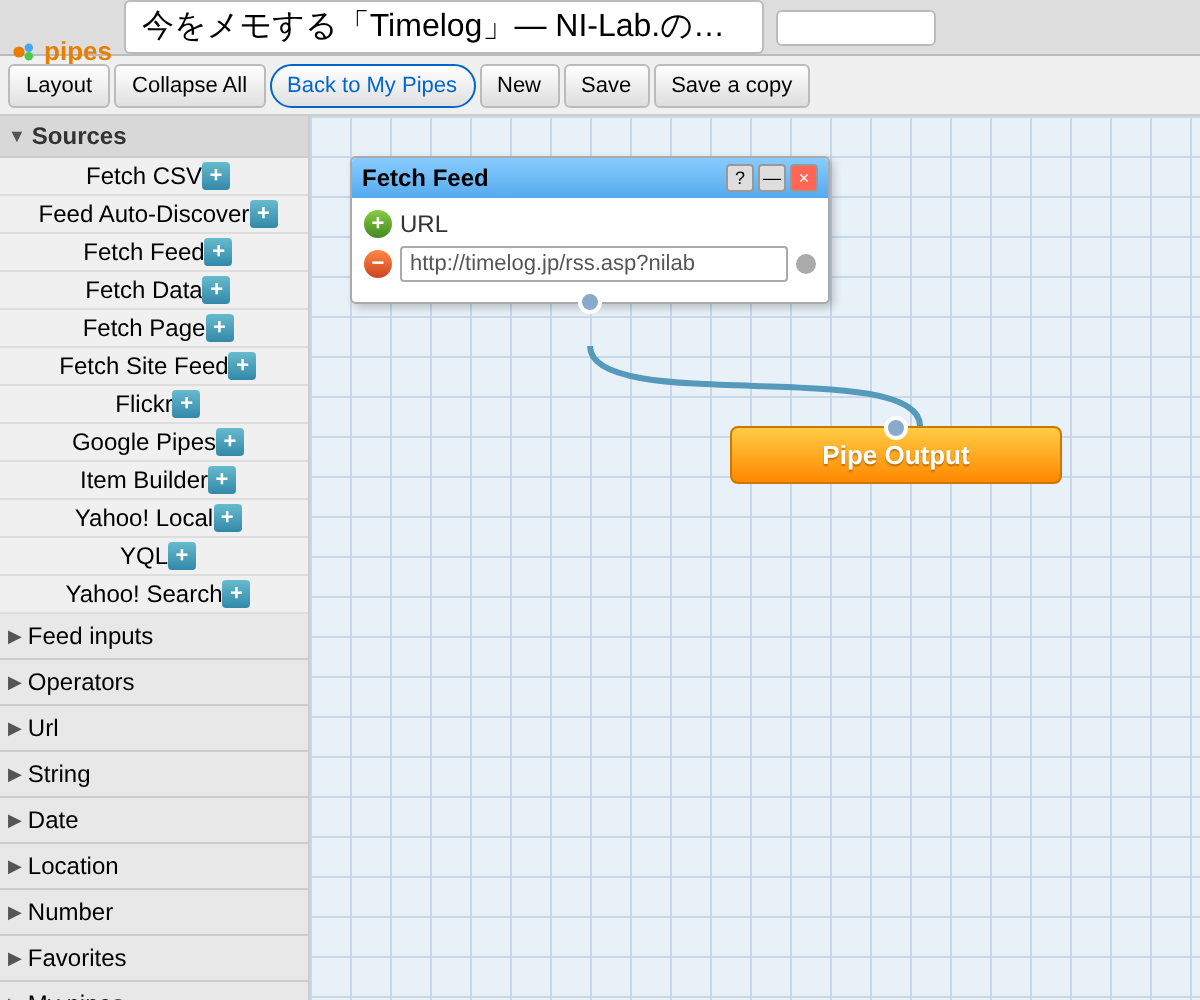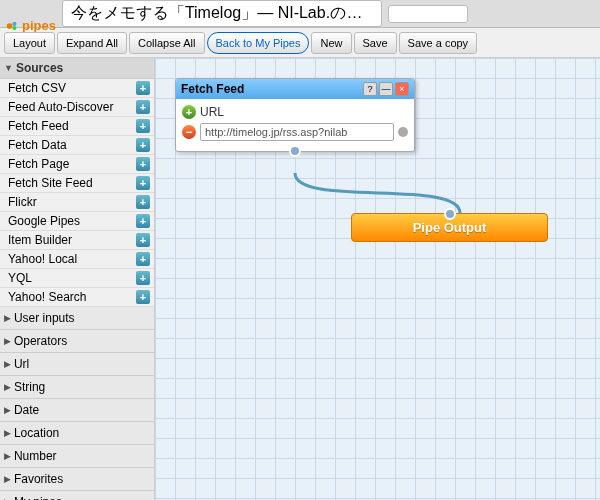--- a/index.html
+++ b/index.html
@@ -121,21 +121,21 @@
       gap: 3px;
     }
     .sidebar-section-header .arrow {
       font-size: 9px;
       color: #555;
     }
 
     .sidebar-item {
       display: flex;
       align-items: center;
-      justify-content: space-between;
+      justify-content: center;
       padding: 2px 4px 2px 8px;
       font-size: 12px;
       cursor: pointer;
       border-bottom: 1px solid #ddd;
       background: #f0f0f0;
     }
     .sidebar-item .plus-btn {
       width: 14px;
       height: 14px;
       background: linear-gradient(to bottom, #6bc, #38a);
@@ -296,22 +296,22 @@
       left: 0;
       width: 100%;
       height: 100%;
       pointer-events: none;
     }
 
     
     #pipe-output-widget {
       position: absolute;
       top: 155px;
-      left: 196px;
-      width: 197px;
+      left: 210px;
+      width: 166px;
     }
     .pipe-output-box {
       background: linear-gradient(to bottom, #ffcc44, #ff8800);
       border: 1px solid #cc7700;
       border-radius: 4px;
       padding: 6px 12px;
       text-align: center;
       font-weight: bold;
       font-size: 13px;
       color: #fff;
@@ -346,21 +346,20 @@
       <circle cx="12" cy="13" r="3" fill="#44cc44"></circle>
     </svg>
     <span>pipes</span>
   </div>
   <div id="title-text">今をメモする「Timelog」— NI-Lab.のメモ</div>
   <input id="search-box" type="text" placeholder="" style="">
 </div>
 
 <div id="toolbar">
   <button class="toolbar-btn">Layout</button>
-  <button class="toolbar-btn">Expand All</button>
   <button class="toolbar-btn">Collapse All</button>
   <button class="toolbar-btn active">Back to My Pipes</button>
   <button class="toolbar-btn new-btn">New</button>
   <button class="toolbar-btn save-btn">Save</button>
   <button class="toolbar-btn savecopy-btn">Save a copy</button>
 </div>
 
 <div id="main">
 
   <div id="sidebar">
@@ -414,21 +413,21 @@
       <span>YQL</span>
       <div class="plus-btn">+</div>
     </div>
     <div class="sidebar-item">
       <span>Yahoo! Search</span>
       <div class="plus-btn">+</div>
     </div>
 
     <div class="sidebar-collapsed-item">
       <span class="arrow">▶</span>
-      <span>User inputs</span>
+      <span>Feed inputs</span>
     </div>
     <div class="sidebar-collapsed-item">
       <span class="arrow">▶</span>
       <span>Operators</span>
     </div>
     <div class="sidebar-collapsed-item">
       <span class="arrow">▶</span>
       <span>Url</span>
     </div>
     <div class="sidebar-collapsed-item">

